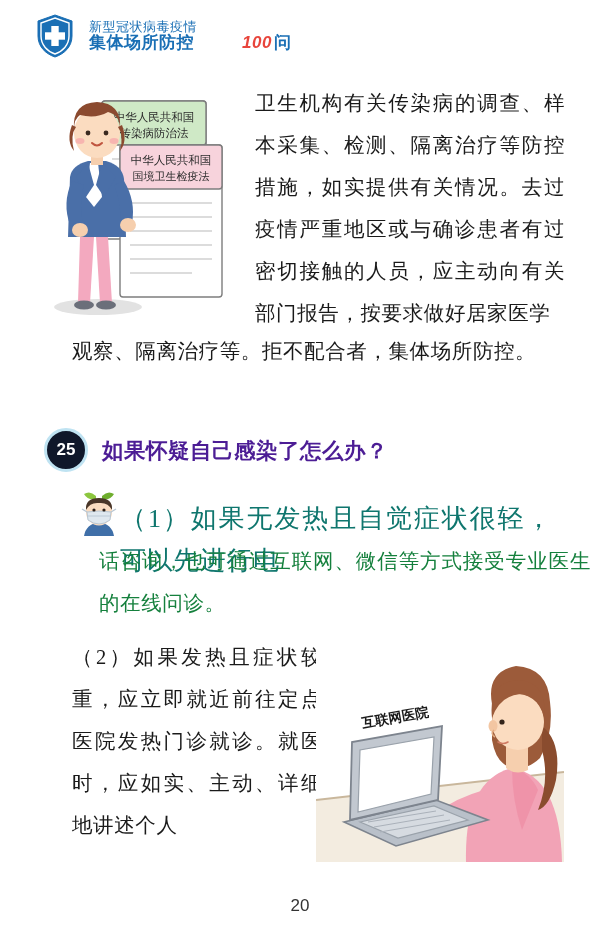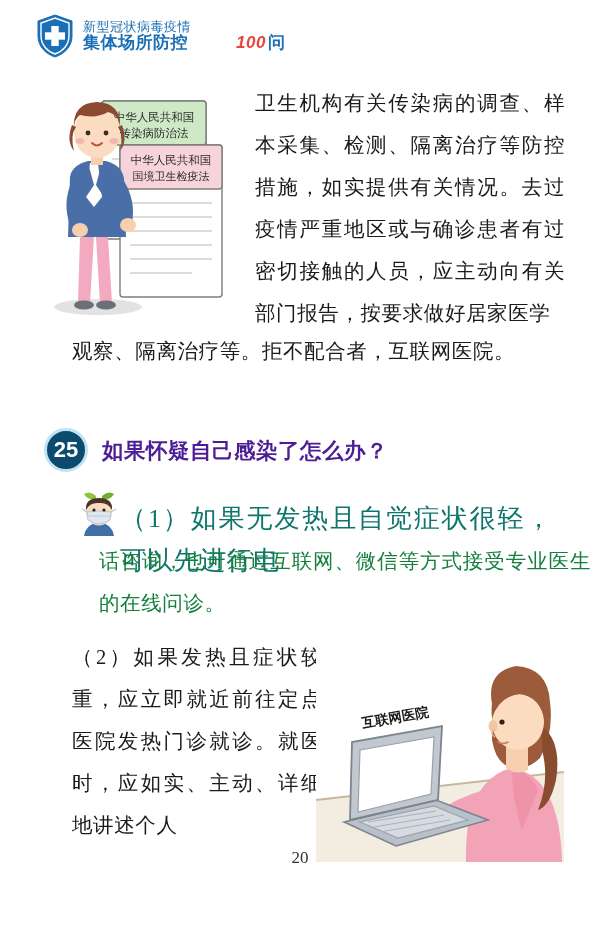--- a/index.html
+++ b/index.html
@@ -14,21 +14,21 @@
     width: 600px; height: 944px;
     background: #ffffff;
   }
 
   
   .header {
     position: absolute;
     left: 36px; top: 14px;
     display: flex;
     align-items: center;
-    gap: 9px;
+    gap: 15px;
   }
   .shield {
     position: relative;
     width: 38px; height: 44px;
   }
   .shield svg { display: block; }
   .header-text {
     display: flex;
     flex-direction: column;
     justify-content: center;
@@ -93,25 +93,25 @@
   .q-head {
     position: absolute;
     left: 44px; top: 428px;
     display: flex;
     align-items: center;
     gap: 14px;
   }
   .q-badge {
     width: 44px; height: 44px;
     border-radius: 50%;
-    background: #0c4a6e;
+    background: #0f172a;
     border: 3px solid #bfe3f2;
     color: #ffffff;
     font-family: "Liberation Sans", sans-serif;
-    font-size: 22px;
+    font-size: 17px;
     font-weight: bold;
     display: flex;
     align-items: center;
     justify-content: center;
     flex: 0 0 auto;
   }
   .q-title {
     font-family: "Liberation Sans", sans-serif;
     font-size: 21.5px;
     font-weight: bold;
@@ -164,23 +164,23 @@
   
   .illus2 {
     position: absolute;
     left: 316px; top: 630px;
     width: 248px; height: 232px;
   }
 
   
   .page-num {
     position: absolute;
-    left: 0; right: 0; top: 848px;
+    left: 0; right: 0; top: 896px;
     text-align: center;
-    font-family: Liberation Serif, serif;
+    font-family: Liberation Sans, sans-serif;
     font-size: 17px;
     color: #333333;
   }
 </style>
 </head>
 <body>
 
 <div class="page">
 
   <div class="header">
@@ -267,21 +267,21 @@
         <circle cx="52" cy="48" r="2.4" fill="#3a2a20"></circle>
         <circle cx="70" cy="48" r="2.4" fill="#3a2a20"></circle>
         <path d="M56 58 Q61 63 66 58" stroke="#c0553f" stroke-width="2" fill="none" stroke-linecap="round"></path>
         <ellipse cx="44" cy="56" rx="4.5" ry="3" fill="#f6a8ab" opacity="0.75"></ellipse>
         <ellipse cx="78" cy="56" rx="4.5" ry="3" fill="#f6a8ab" opacity="0.75"></ellipse>
       </g>
     </svg>
   </div>
 
   <div class="para1-right">卫生机构有关传染病的调查、样本采集、检测、隔离治疗等防控措施，如实提供有关情况。去过疫情严重地区或与确诊患者有过密切接触的人员，应主动向有关部门报告，按要求做好居家医学</div>
-  <div class="para1-full">观察、隔离治疗等。拒不配合者，互联网医院。</div>
+  <div class="para1-full">观察、隔离治疗等。拒不配合者，集体场所防控。</div>
 
   <div class="q-head">
     <div class="q-badge">25</div>
     <div class="q-title">如果怀疑自己感染了怎么办？</div>
   </div>
 
   <div class="mask-icon">
     <svg width="52" height="48" viewBox="0 0 52 48">
 
       <path d="M22 6 Q16 0 10 4 Q14 11 22 9 Z" fill="#8cc63f"></path>

